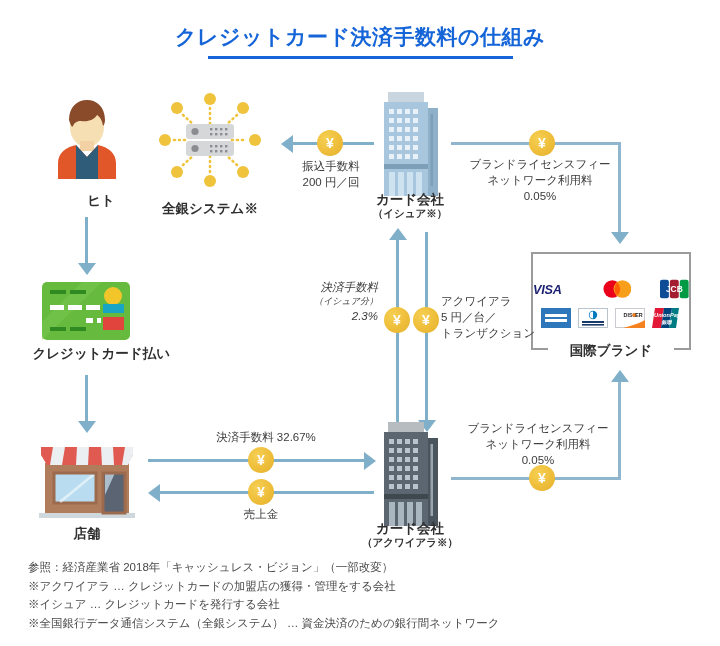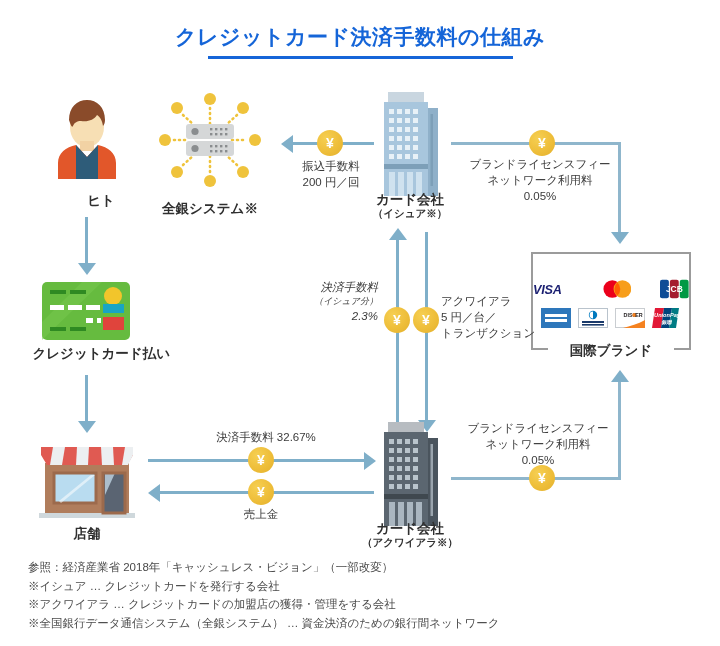--- a/index.html
+++ b/index.html
@@ -426,18 +426,18 @@
   <div class="abs arrow-u" style="left:610.5px; top:370px;"></div>
   <div class="abs coin" style="left:529px; top:465px;">¥</div>
   <div class="abs fee-text" style="left:458px; top:420px; width:160px;">
     <div>ブランドライセンスフィー</div>
     <div>ネットワーク利用料</div>
     <div>0.05%</div>
   </div>
 
   <div class="abs" id="notes">
     <div>参照：経済産業省 2018年「キャッシュレス・ビジョン」（一部改変）</div>
+    <div>※アクワイアラ … クレジットカードの加盟店の獲得・管理をする会社</div>
     <div>※イシュア … クレジットカードを発行する会社</div>
-    <div>※アクワイアラ … クレジットカードの加盟店の獲得・管理をする会社</div>
     <div>※全国銀行データ通信システム（全銀システム） … 資金決済のための銀行間ネットワーク</div>
   </div>
 
 </div>
 
 </body></html>

